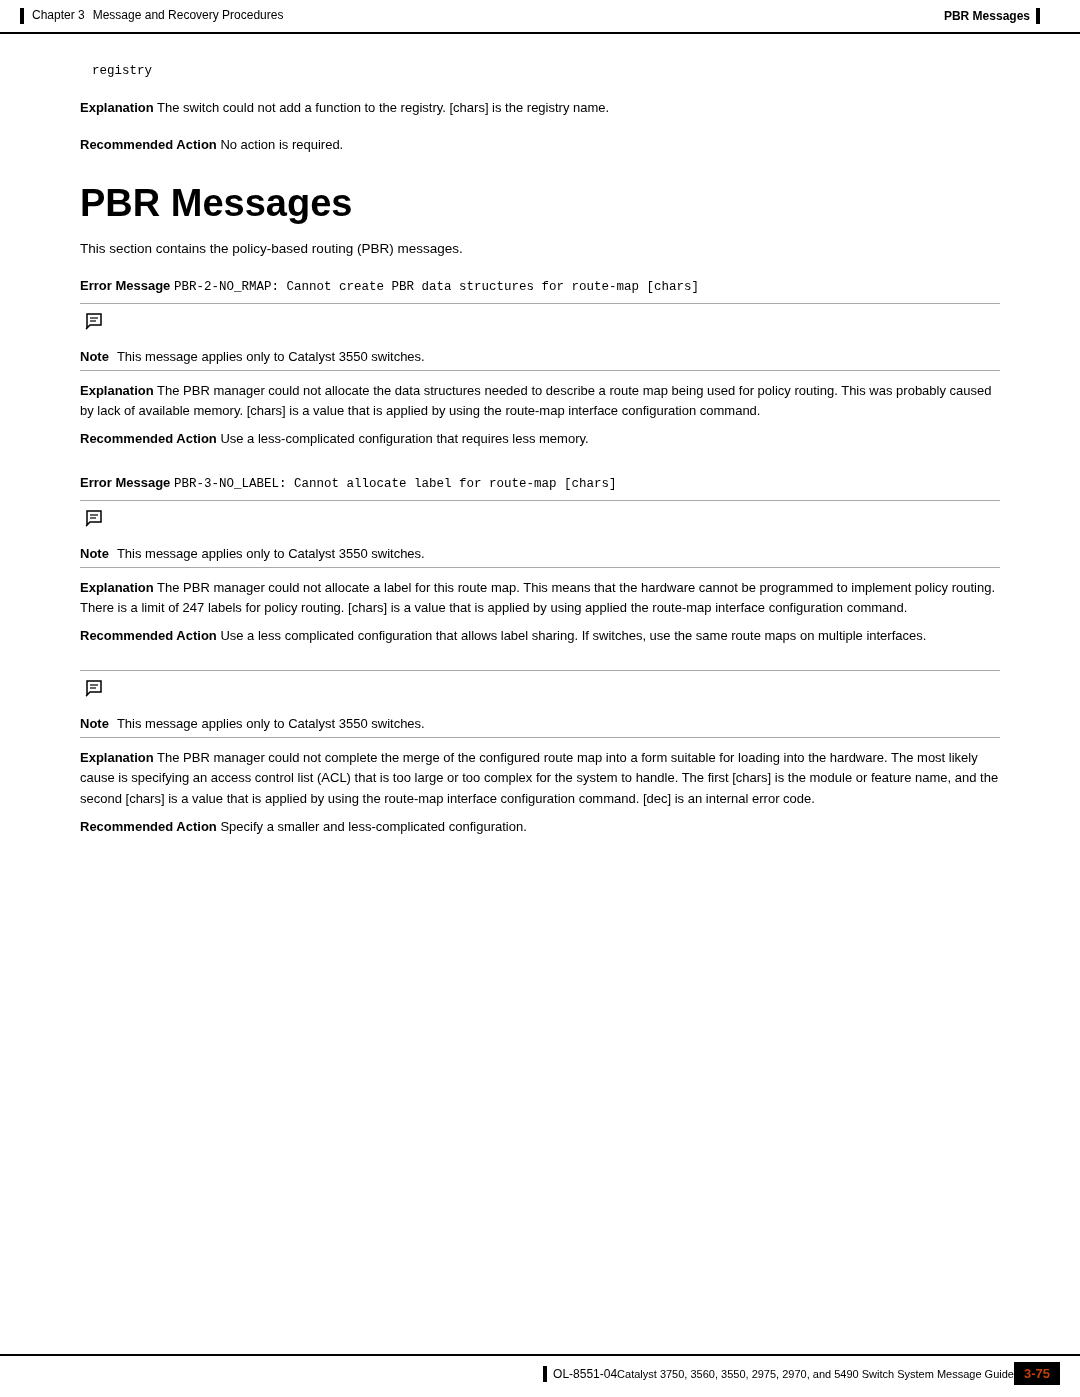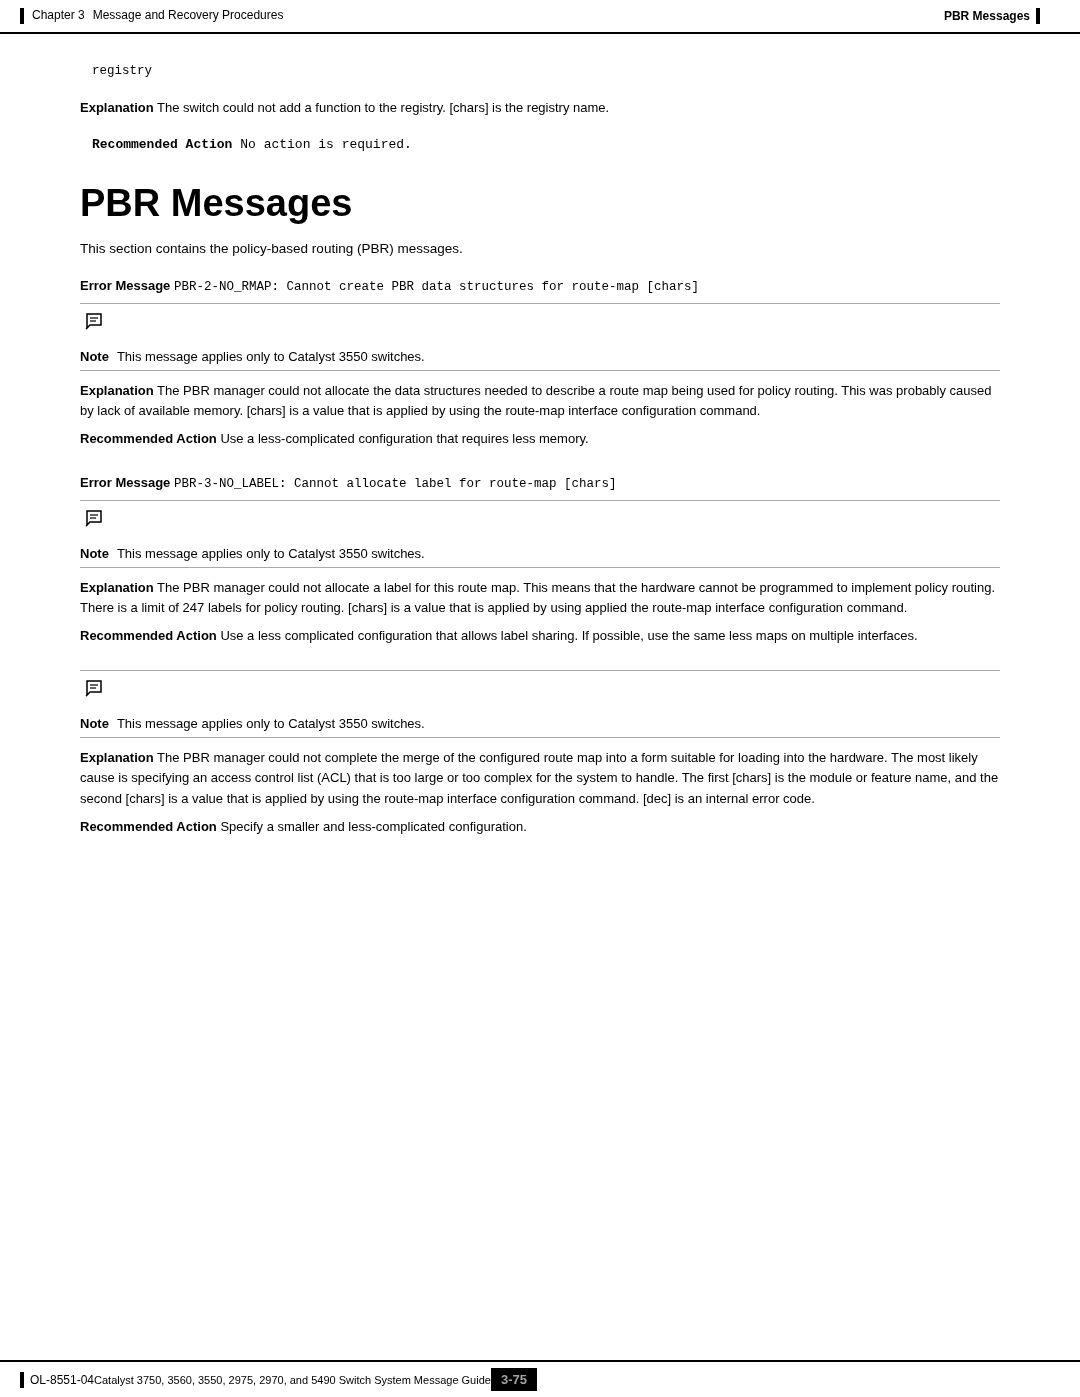--- a/index.html
+++ b/index.html
@@ -78,22 +78,21 @@
     }
 
     .explanation-block {
       margin: 22px 0;
     }
     .exp-label {
       font-weight: bold;
     }
 
     .rec-action-block {
-      margin: 8px 12px;
-      font-family: Liberation Mono, monospace;
+      margin: 8px 0;
     }
     .ra-label {
       font-weight: bold;
     }
 
     
     .section-heading {
       font-size: 38px;
       font-weight: bold;
       margin: 20px 0 16px 0;
@@ -159,26 +158,26 @@
       line-height: 1.55;
     }
 
     bold-text, b {
       font-weight: normal;
     }
 
     
     .page-footer {
       position: absolute;
-      bottom: 0;
+      bottom: 6px;
       left: 0;
       right: 0;
       border-top: 2px solid #000;
       display: flex;
-      justify-content: flex-start;
+      justify-content: flex-end;
       align-items: center;
       padding: 6px 20px;
     }
     .footer-left {
       display: flex;
       align-items: center;
       gap: 6px;
     }
     .footer-bar {
       width: 4px;
@@ -188,21 +187,21 @@
     }
     .footer-doc-num {
       font-size: 12px;
     }
     .footer-center {
       font-size: 11px;
       text-align: center;
     }
     .footer-right {
       background: #000;
-      color: #a3a3a3;
+      color: #c2410c;
       padding: 4px 10px;
       font-size: 13px;
       font-weight: bold;
     }
   </style>
 </head>
 <body>
 
 <div class="page-header">
   <div class="header-left">
@@ -281,21 +280,21 @@
         <span class="note-label">Note</span>
         <span class="note-text">This message applies only to Catalyst 3550 switches.</span>
       </div>
     </div>
     <p class="explanation-para">
       <span class="exp-label">Explanation</span>
       <span>  The PBR manager could not allocate a label for this route map. This means that the hardware cannot be programmed to implement policy routing. There is a limit of 247 labels for policy routing. [chars] is a value that is applied by using applied the <b>route-map</b> interface configuration command.</span>
     </p>
     <p class="rec-action-para">
       <span class="ra-label">Recommended Action</span>
-      <span>  Use a less complicated configuration that allows label sharing. If possible, use the same less maps on multiple interfaces.</span>
+      <span>  Use a less complicated configuration that allows label sharing. If switches, use the same route maps on multiple interfaces.</span>
     </p>
   </div>
 
   <div class="message-block">
     <div class="note-box">
       <div class="note-icon">
         <svg width="22" height="22" viewBox="0 0 22 22" fill="none" xmlns="http://www.w3.org/2000/svg">
           <path d="M4 18L7 15H18V4H4V18Z" fill="none" stroke="#000" stroke-width="1.5"></path>
           <line x1="7" y1="8" x2="15" y2="8" stroke="#000" stroke-width="1.2"></line>
           <line x1="7" y1="11" x2="13" y2="11" stroke="#000" stroke-width="1.2"></line>

